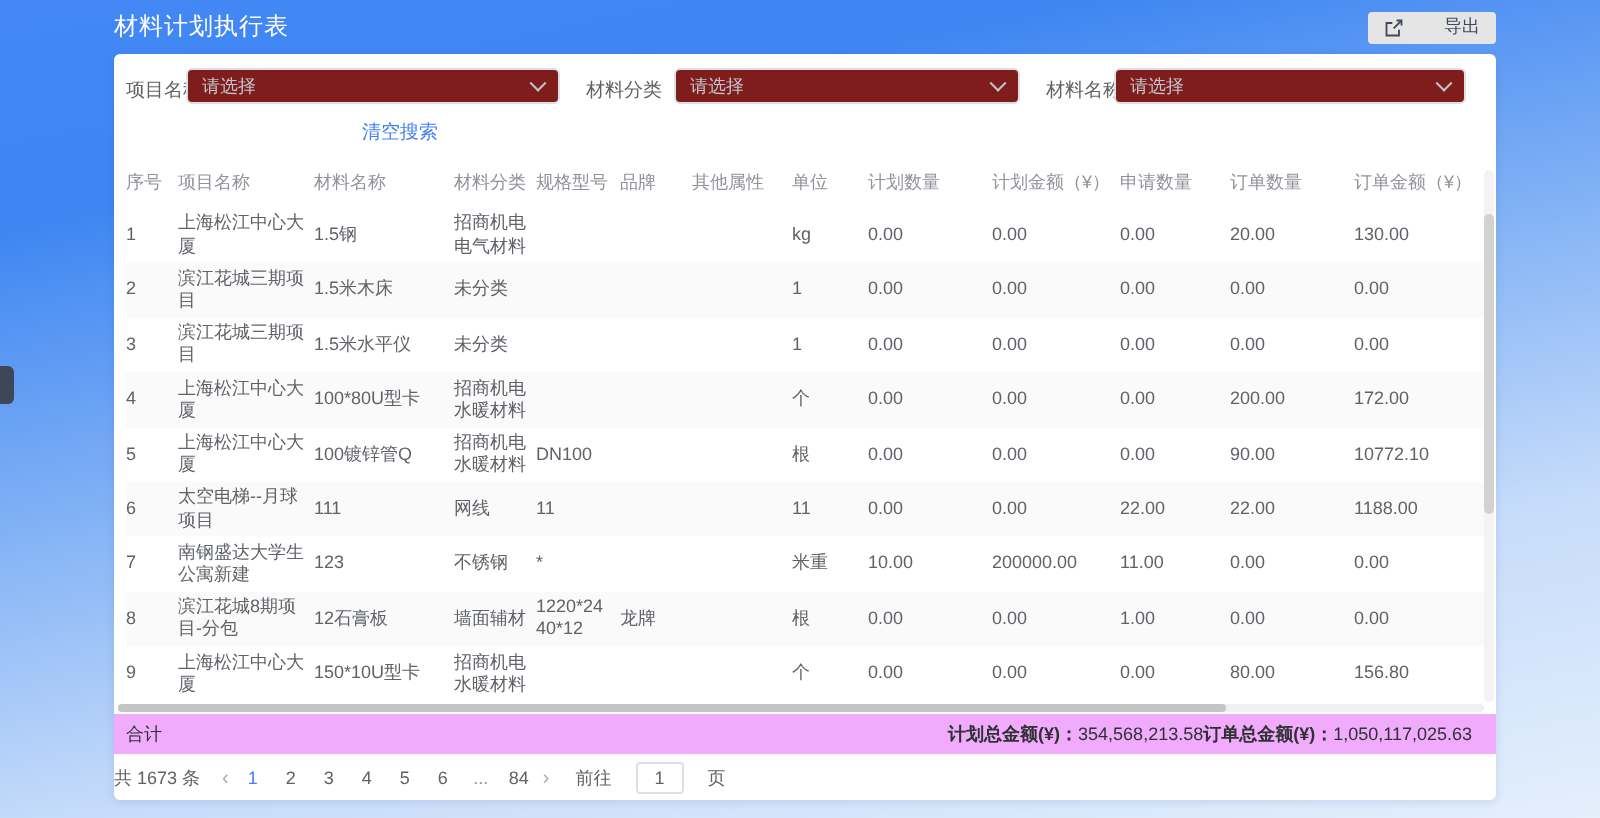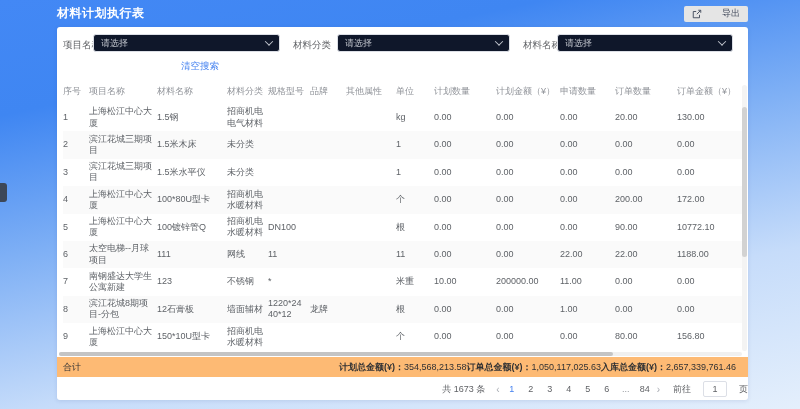--- a/index.html
+++ b/index.html
@@ -2,48 +2,48 @@
 <html><head>
 <meta charset="utf-8">
 <style>
   html,body{margin:0;padding:0;}
   body{
     width:800px;height:409px;overflow:hidden;position:relative;
     font-family:"Liberation Sans","DejaVu Sans",sans-serif;
     background:linear-gradient(168deg,#4388f5 0%,#3f86f2 20%,#7fb0f5 45%,#c6dcfa 72%,#e4effc 100%);
   }
   .topbar{position:absolute;left:57px;top:0;width:691px;height:27px;display:flex;align-items:center;justify-content:space-between;}
-  .page-title{color:#ffffff;font-size:12px;font-weight:bold;letter-spacing:.5px;}
+  .page-title{color:#ffffff;font-size:12px;font-weight:normal;letter-spacing:.5px;}
   .export-btn{display:flex;align-items:center;gap:20px;background:#e5e5e5;border:none;border-radius:2px;height:16px;padding:0 8px;font-size:9px;color:#40485a;cursor:pointer;font-family:inherit;}
   .card{position:absolute;left:57px;top:27px;width:691px;height:373px;background:#ffffff;border-radius:3px;box-shadow:0 1px 4px rgba(30,60,120,.12);}
   
   .flabel{position:absolute;top:12px;font-size:9.5px;color:#606266;}
-  .select{position:absolute;top:7px;height:18px;border:1px solid #dcdfe6;border-radius:3px;display:flex;align-items:center;justify-content:space-between;padding:0 7px;box-sizing:border-box;background:#0f172a;cursor:pointer;}
+  .select{position:absolute;top:7px;height:18px;border:1px solid #dcdfe6;border-radius:3px;display:flex;align-items:center;justify-content:space-between;padding:0 7px;box-sizing:border-box;background:#7f1d1d;cursor:pointer;}
   .ph{font-size:9px;color:#c0c4cc;}
   .chev{width:5px;height:5px;border-right:1px solid #c0c4cc;border-bottom:1px solid #c0c4cc;transform:rotate(45deg) translate(-1px,-1px);}
   .search-btn{position:absolute;left:13px;top:29px;width:100px;height:19px;background:#4076f6;border:none;border-radius:3px;color:#fff;font-size:9.5px;cursor:pointer;font-family:inherit;}
   .clear-link{position:absolute;left:124px;top:33px;color:#4481f0;font-size:9.5px;cursor:pointer;font-family:Liberation Serif, serif;}
   
   .thead{position:absolute;left:6px;top:58px;width:679px;height:19px;display:flex;align-items:flex-start;}
   .th{font-size:9px;color:#909399;box-sizing:border-box;padding-right:4px;white-space:nowrap;overflow:hidden;}
   .tbody{position:absolute;left:6px;top:77px;width:679px;height:247px;overflow:hidden;}
   .row{display:flex;align-items:center;height:27.4px;}
   .row.alt{background:#fafafa;}
   .td{font-size:9px;color:#5f6368;line-height:1.25;word-break:break-all;box-sizing:border-box;padding-right:4px;}
   .c0{width:26px}.c1{width:68px}.c2{width:70px}.c3{width:41px}.c4{width:42px}.c5{width:36px}.c6{width:50px}.c7{width:38px}.c8{width:62px}.c9{width:64px}.c10{width:55px}.c11{width:62px}.c12{width:62px}
   .hscroll{position:absolute;left:2px;top:325px;width:683px;height:4px;background:#f0f0f0;border-radius:2px;}
   .hthumb{position:absolute;left:0;top:0;width:554px;height:4px;background:#c4c4c4;border-radius:2px;}
   .vscroll{position:absolute;right:1px;top:58px;width:5px;height:266px;background:#f3f3f3;border-radius:3px;}
   .vthumb{position:absolute;top:22px;left:0;width:5px;height:150px;background:#d2d2d2;border-radius:3px;}
   
-  .summary{position:absolute;left:0;top:330px;width:100%;height:20px;background:#fdba74;display:flex;align-items:center;box-sizing:border-box;padding:0 12px 0 6px;font-size:9px;color:#303133;}
+  .summary{position:absolute;left:0;top:330px;width:100%;height:20px;background:#f0abfc;display:flex;align-items:center;box-sizing:border-box;padding:0 12px 0 6px;font-size:9px;color:#303133;}
   .totals{margin-left:auto;display:flex;white-space:nowrap;}
   .totals b{font-weight:700;}
   
-  .pagination{position:absolute;left:0;top:351px;width:100%;height:22px;display:flex;align-items:center;justify-content:flex-end;gap:7px;font-size:9px;color:#606266;}
+  .pagination{position:absolute;left:0;top:351px;width:100%;height:22px;display:flex;align-items:center;justify-content:flex-start;gap:7px;font-size:9px;color:#606266;}
   .pg-total{color:#606266;margin-right:4px;}
   .pg-arrow{color:#a8abb2;cursor:pointer;font-size:10px;}
   .pg-pages{display:flex;gap:9px;}
   .pg-num{min-width:10px;text-align:center;cursor:pointer;color:#606266;}
   .pg-num.active{color:#4481f0;}
   .pg-num.dots{color:#909399;cursor:default;}
   .goto-wrap{display:flex;align-items:center;gap:12px;margin-left:6px;}
   .goto-input{width:22px;height:14px;border:1px solid #dcdfe6;border-radius:2px;text-align:center;font-size:9px;color:#606266;padding:0;font-family:inherit;}
   .drawer-handle{position:absolute;left:0;top:183px;width:7px;height:19px;background:#3d4757;border-radius:0 3px 3px 0;cursor:pointer;}
 </style>
@@ -246,21 +246,20 @@
   </div>
   <div class="vscroll">
     <div class="vthumb"></div>
   </div>
 
   <div class="summary">
     <span>合计</span>
     <div class="totals">
       <span><b>计划总金额(¥)：</b><span>354,568,213.58</span></span>
       <span><b>订单总金额(¥)：</b><span>1,050,117,025.63</span></span>
-      <span><b>入库总金额(¥)：</b><span>2,657,339,761.46</span></span>
     </div>
   </div>
 
   <div class="pagination">
     <span class="pg-total">共 1673 条</span>
     <span class="pg-arrow">‹</span>
     <span class="pg-pages">
         <span class="pg-num active">1</span>
         <span class="pg-num">2</span>
         <span class="pg-num">3</span>

